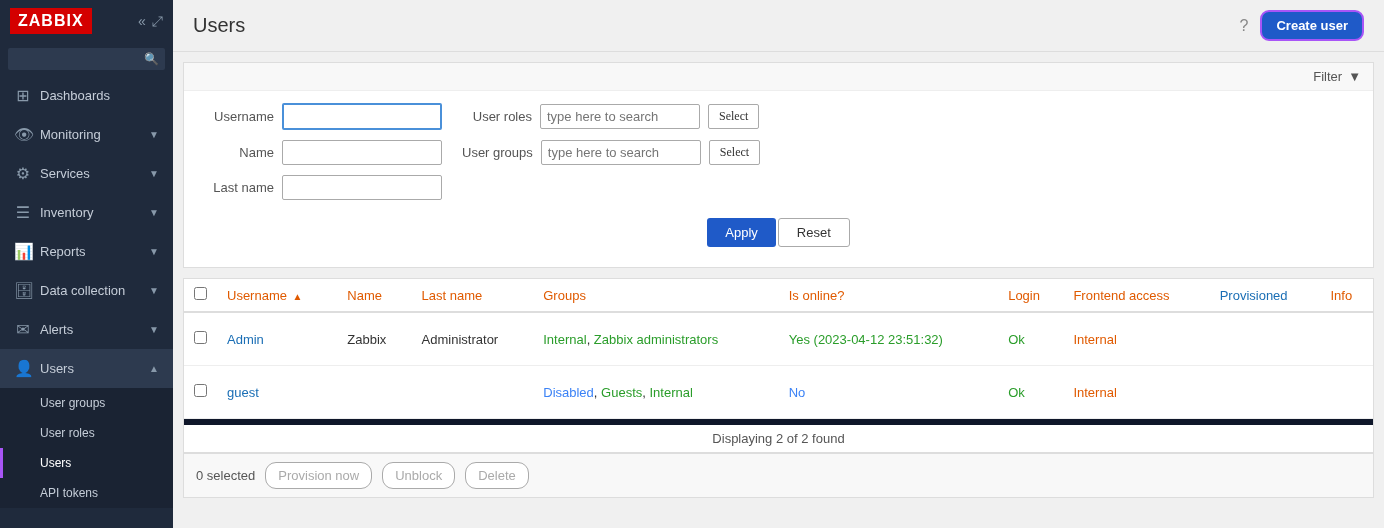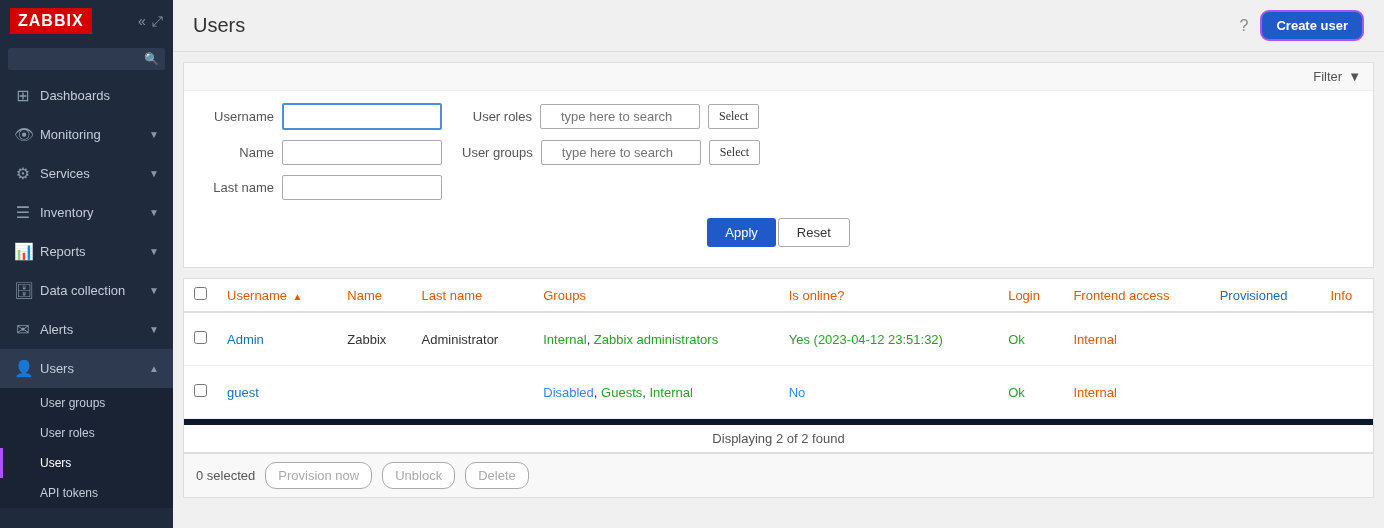--- a/index.html
+++ b/index.html
@@ -169,21 +169,21 @@
     .filter-field label {
       color: #555;
       font-size: 13px;
       white-space: nowrap;
       min-width: 70px;
       text-align: right;
     }
     .filter-field input[type="text"] {
       border: 1px solid #aaa;
       border-radius: 2px;
-      padding: 4px 20px;
+      padding: 4px 6px;
       font-size: 13px;
       width: 160px;
       outline: none;
     }
     .filter-field input.active-input {
       border: 2px solid #4a90d9;
     }
     .filter-search-input {
       border: 1px solid #aaa;
       border-radius: 2px;

